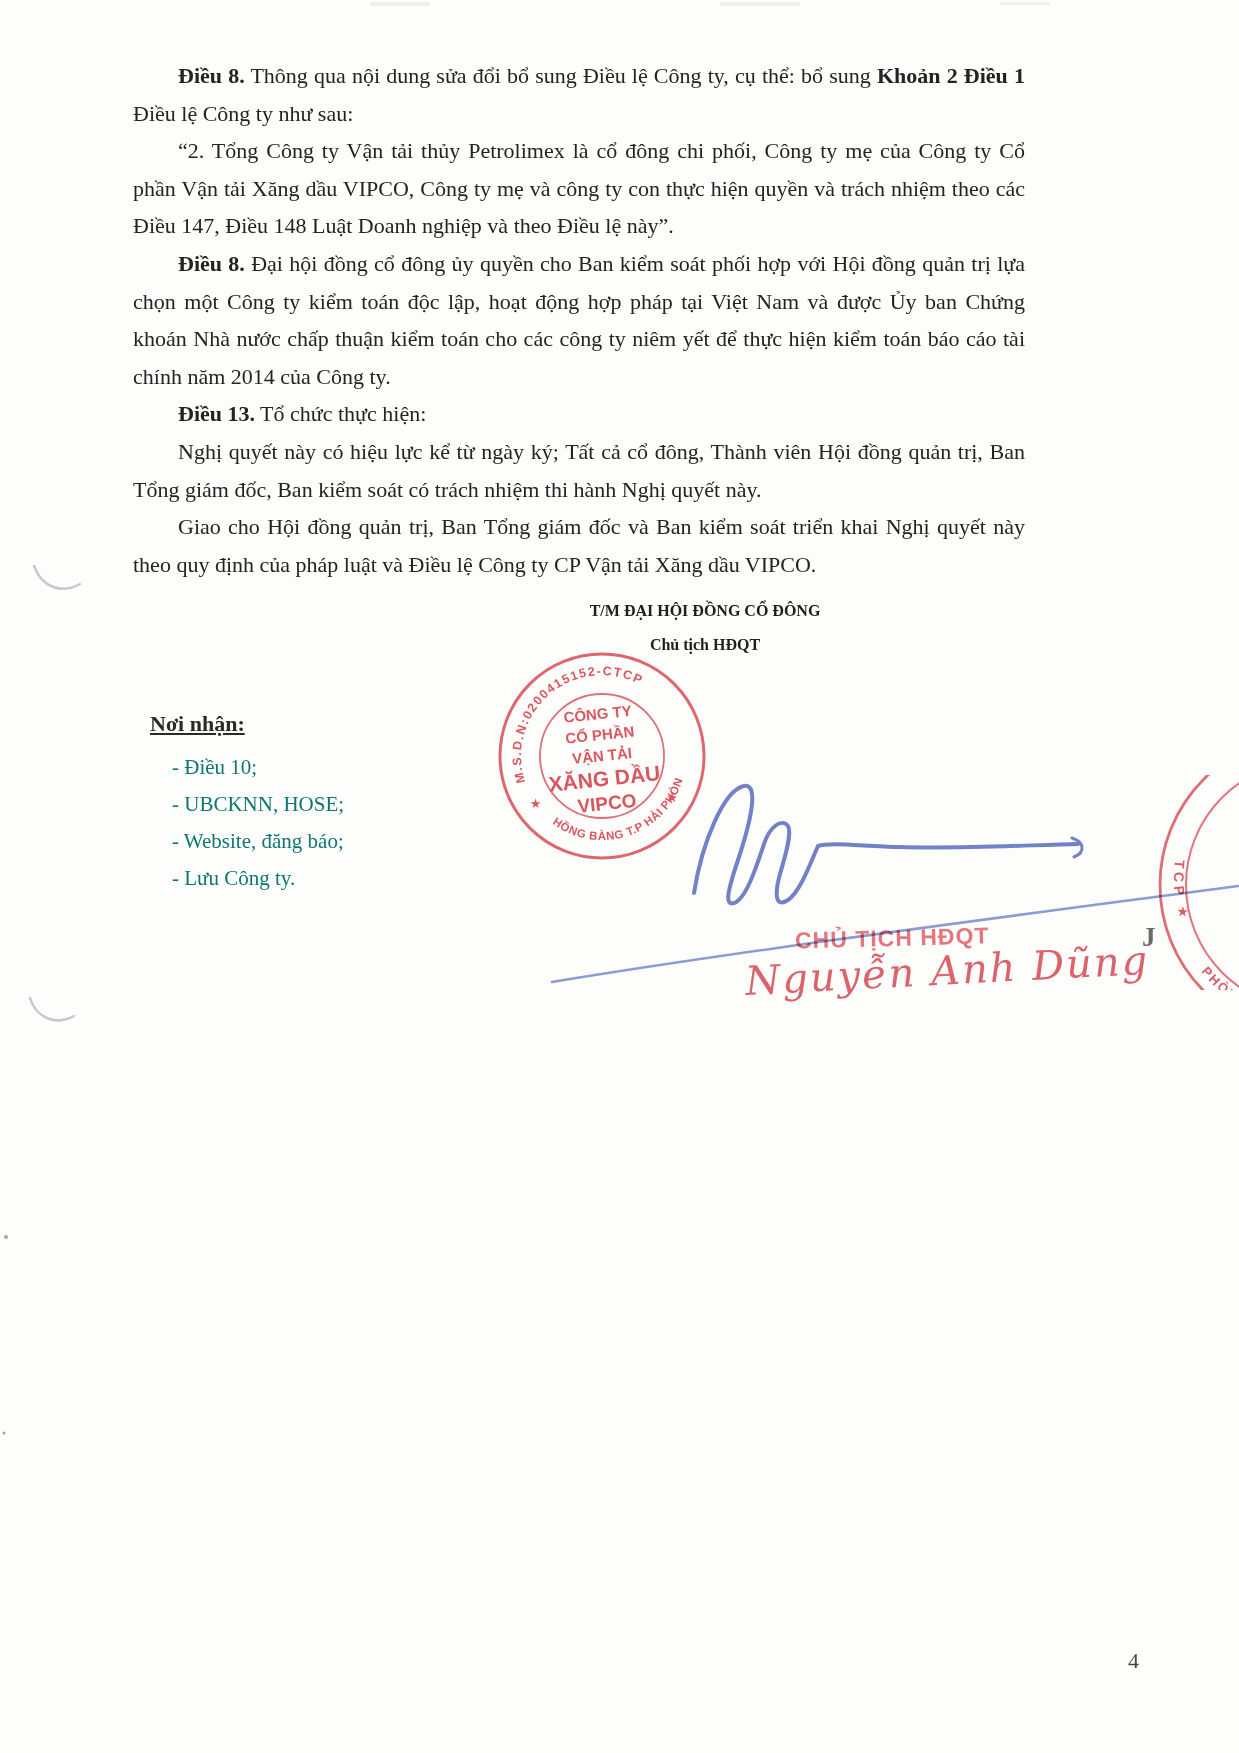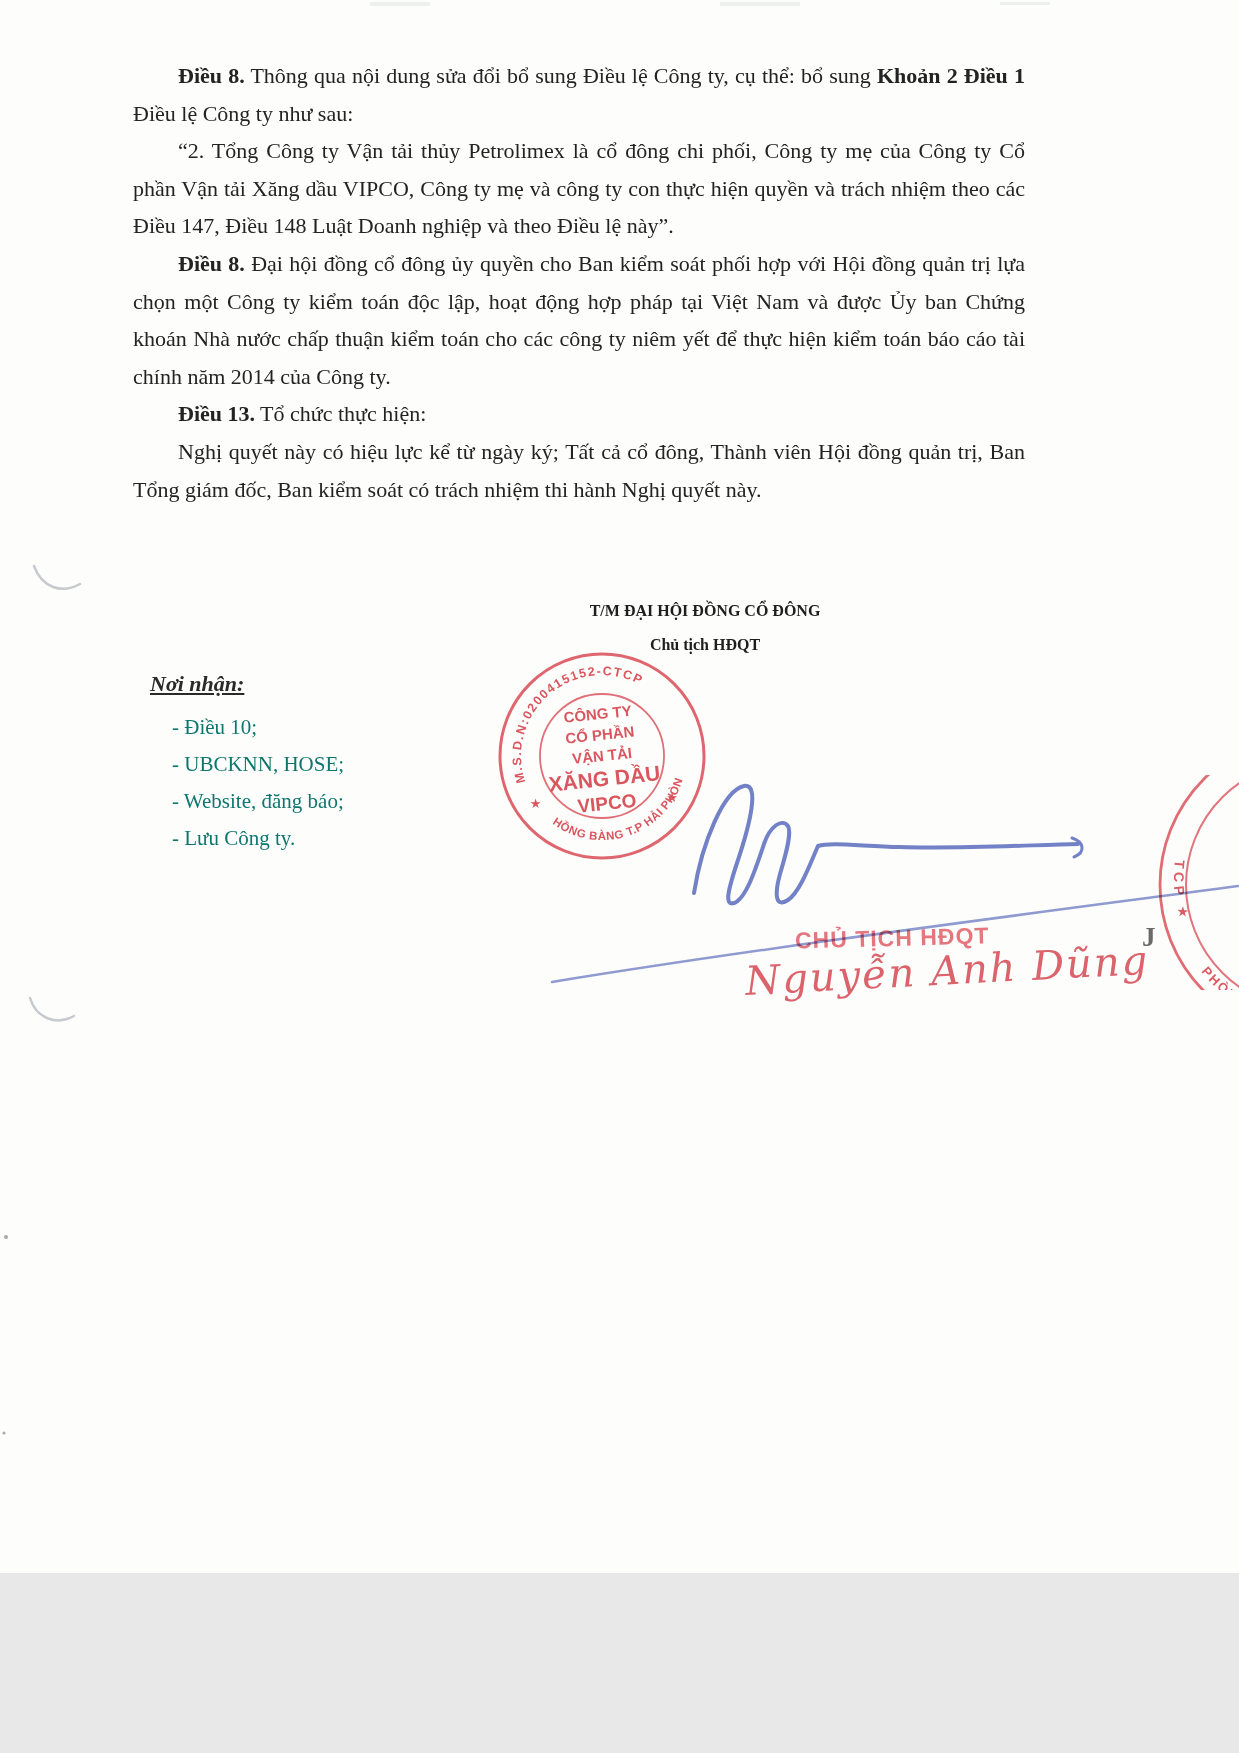--- a/index.html
+++ b/index.html
@@ -1,18 +1,18 @@
 <!DOCTYPE html>
 <html><head>
 <meta charset="utf-8">
 <style>
   html,body{margin:0;padding:0;background:#e8e8e8;}
   .page{
     position:relative;
-    width:1239px;height:1573px;
+    width:1239px;height:1753px;
     background:#fdfdfc;
     font-family:"Liberation Serif","DejaVu Serif",serif;
     color:#232323;
     overflow:hidden;
     margin:0 auto;
   }
   .content{
     position:absolute;left:133px;top:57px;width:892px;
     font-size:22px;line-height:37.6px;text-align:justify;
   }
@@ -20,21 +20,21 @@
   .b{font-weight:bold;}
   .sig-head{
     position:absolute;left:470px;top:594px;width:470px;
     text-align:center;font-weight:bold;font-size:16px;line-height:34px;
     color:#1e1e1e;
   }
   .recipients{
     position:absolute;left:150px;top:671px;font-size:22px;color:#2a2a2a;
   }
   .recipients .head{
-    font-style:italic;font-weight:600;text-decoration:underline;margin-bottom:12px;
+    font-weight:600;text-decoration:underline;margin-bottom:12px;margin-top:40px;
   }
   .recipients .item{
     margin-left:22px;font-size:21px;line-height:37px;color:#0f766e;
   }
   .stamp-svg{position:absolute;left:462px;top:618px;mix-blend-mode:multiply;opacity:.88;}
   .edge-stamp-svg{position:absolute;left:1145px;top:775px;mix-blend-mode:multiply;opacity:.85;}
   .signature-svg{position:absolute;left:0;top:0;mix-blend-mode:multiply;}
   .stamped-title{
     position:absolute;left:795px;top:925px;
     font-family:"Liberation Sans","DejaVu Sans",sans-serif;
@@ -63,20 +63,21 @@
 <body>
 
 <div class="page">
 
   <div class="content">
     <p><span class="b">Điều 8.</span><span> Thông qua nội dung sửa đổi bổ sung Điều lệ Công ty, cụ thể: bổ sung </span><span class="b">Khoản 2 Điều 1</span><span> Điều lệ Công ty như sau:</span></p>
     <p>“2. Tổng Công ty Vận tải thủy Petrolimex là cổ đông chi phối, Công ty mẹ của Công ty Cổ phần Vận tải Xăng dầu VIPCO, Công ty mẹ và công ty con thực hiện quyền và trách nhiệm theo các Điều 147, Điều 148 Luật Doanh nghiệp và theo Điều lệ này”.</p>
     <p><span class="b">Điều 8.</span><span> Đại hội đồng cổ đông ủy quyền cho Ban kiểm soát phối hợp với Hội đồng quản trị lựa chọn một Công ty kiểm toán độc lập, hoạt động hợp pháp tại Việt Nam và được Ủy ban Chứng khoán Nhà nước chấp thuận kiểm toán cho các công ty niêm yết để thực hiện kiểm toán báo cáo tài chính năm 2014 của Công ty.</span></p>
     <p><span class="b">Điều 13.</span><span> Tổ chức thực hiện:</span></p>
     <p>Nghị quyết này có hiệu lực kể từ ngày ký; Tất cả cổ đông, Thành viên Hội đồng quản trị, Ban Tổng giám đốc, Ban kiểm soát có trách nhiệm thi hành Nghị quyết này.</p>
+    <p>Giao cho Hội đồng quản trị, Ban Tổng giám đốc và Ban kiểm soát triển khai Nghị quyết này theo quy định của pháp luật và Điều lệ Công ty CP Vận tải Xăng dầu VIPCO.</p>
   </div>
 
   <div class="sig-head">
     <div>T/M ĐẠI HỘI ĐỒNG CỔ ĐÔNG</div>
     <div>Chủ tịch HĐQT</div>
   </div>
 
   <div class="recipients">
     <div class="head">Nơi nhận:</div>
     <div class="item">- Điều 10;</div>

